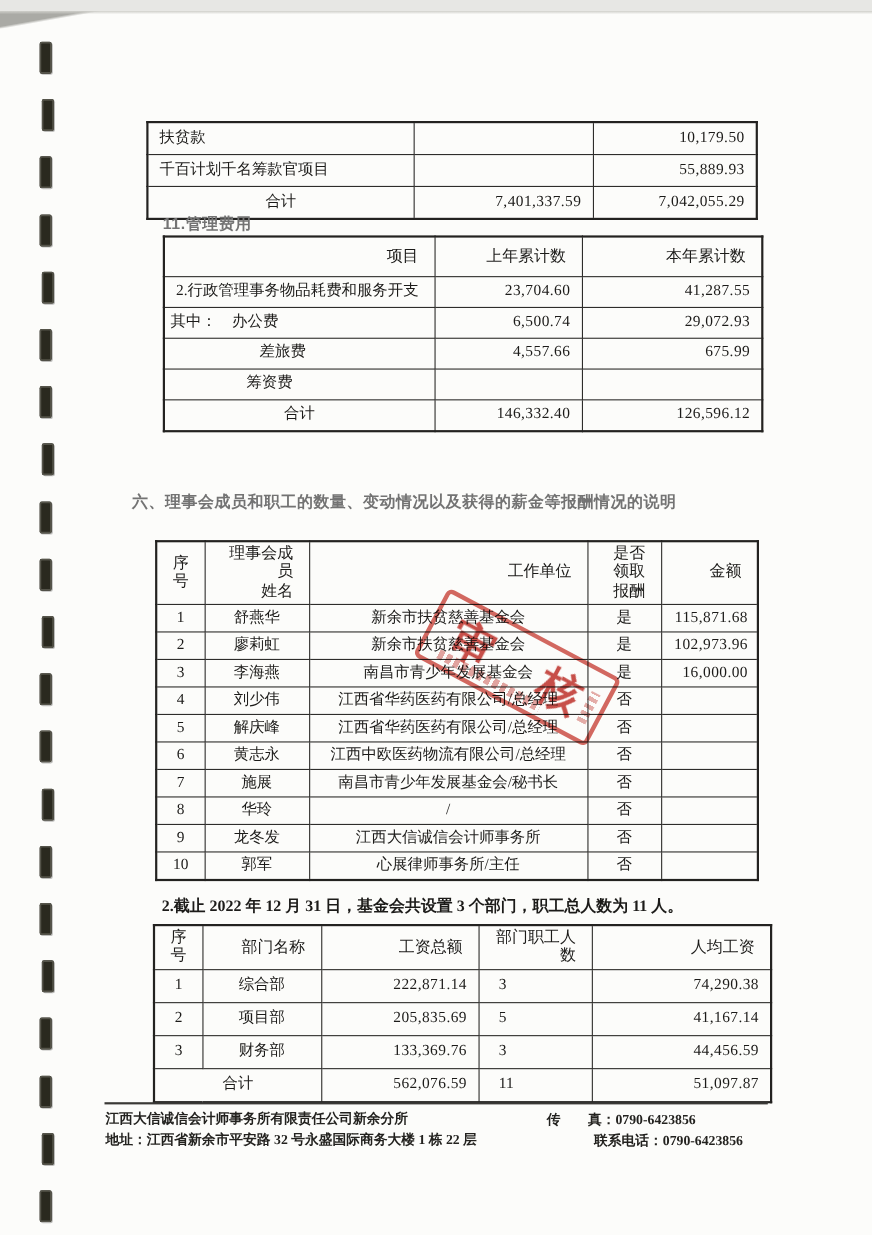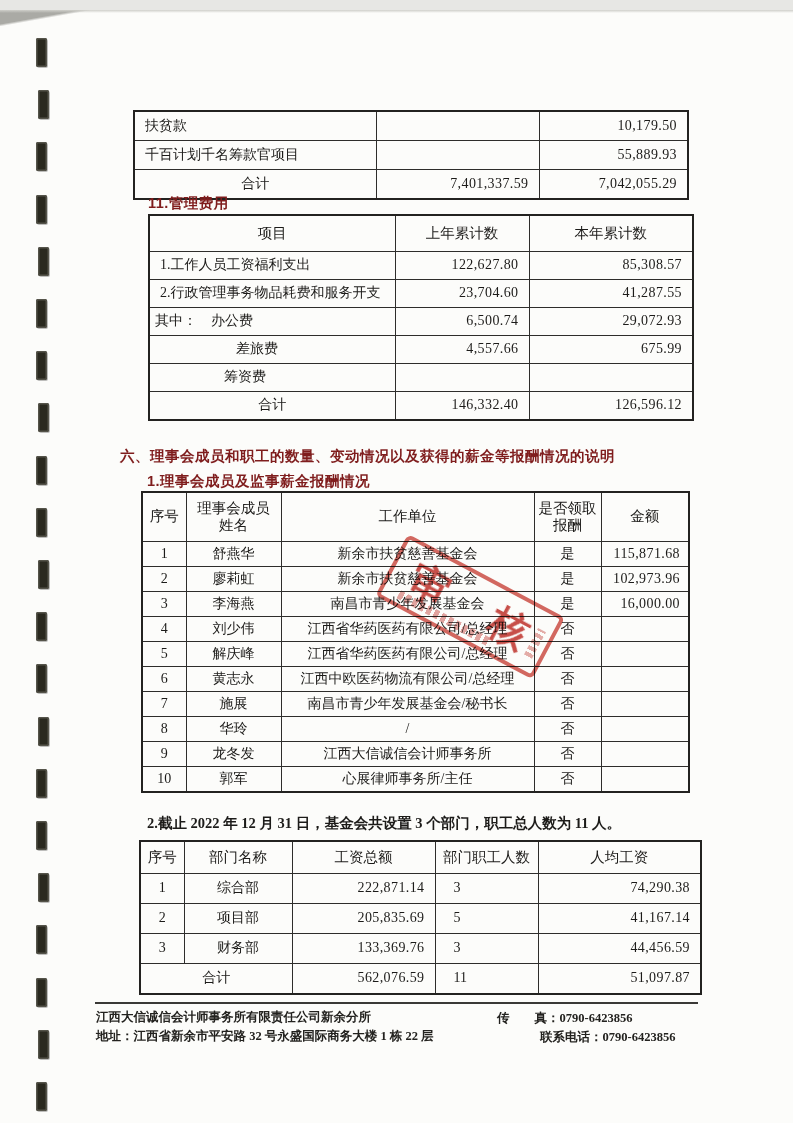--- a/index.html
+++ b/index.html
@@ -6,31 +6,31 @@
   body{background:#e7e7e4;font-family:"Liberation Serif","DejaVu Serif",serif;}
   .page{position:absolute;left:0;top:0;width:793px;height:1123px;background:#fcfcfa;margin-top:10px;}
   .corner{position:absolute;top:0;left:0;width:90px;height:16px;
     background:linear-gradient(to bottom right,#aaaaa5 0%,#aaaaa5 44%,rgba(170,170,165,0) 52%);}
   .edge-top{position:absolute;top:0;left:0;width:100%;height:3px;background:linear-gradient(#cfcfca,rgba(0,0,0,0));}
   .hole{position:absolute;width:11px;height:29px;background:#2a291f;border-radius:2px;
     box-shadow:0 0 0 1.5px #55544a inset, 1px 1px 0 rgba(0,0,0,.25);}
   table{position:absolute;border-collapse:collapse;table-layout:fixed;}
   td,th{border:1.6px solid #2e2d2b;color:#1c1b19;font-size:14px;line-height:1.2;
     padding:2px 10px;overflow:hidden;white-space:nowrap;}
-  th{font-weight:normal;text-align:center;white-space:pre-line;font-size:14.5px;padding:2px 2px;}
+  th{font-weight:normal;text-align:right;white-space:pre-line;font-size:14.5px;padding:2px 14px;}
   table{border:2.2px solid #232220;}
   .al{text-align:left}.ac{text-align:center}
   .ar{text-align:right;font-variant-numeric:tabular-nums;letter-spacing:.4px;}
   .cl{text-align:left;padding-left:18px;}
   #t1 td{height:24px;}
   #t2 th{height:31px;} #t2 td{height:23px;}
   #t3 th{height:44px;} #t3 td{height:24px;padding:0 8px;}
   #t4 th{height:27px;} #t4 td{height:25px;}
   .h-sans{position:absolute;font-family:"Liberation Sans","DejaVu Sans",sans-serif;
-    font-weight:bold;color:#7f1d1d;font-size:14.5px;letter-spacing:.5px;white-space:nowrap;}
+    font-weight:bold;color:#737373;font-size:14.5px;letter-spacing:.5px;white-space:nowrap;}
   .h-serif{position:absolute;font-weight:bold;color:#1c1b19;font-size:14.5px;white-space:nowrap;}
   .rule{position:absolute;left:95px;top:992px;width:603px;height:2.4px;background:#3a3936;}
   .footer-line{position:absolute;font-size:12.5px;font-weight:bold;color:#23221f;white-space:nowrap;}
   .stamp{position:absolute;left:408px;top:524px;width:170px;height:62px;
     transform:rotate(28deg);transform-origin:left top;
     border:4.5px solid rgba(197,47,38,.72);border-radius:6px;
     mix-blend-mode:multiply;display:flex;align-items:center;justify-content:center;}
   .stamp-text{font-size:40px;font-weight:bold;color:rgba(190,42,34,.82);
     letter-spacing:20px;text-indent:18px;white-space:nowrap;filter:blur(.3px);}
   .stamp-sub{position:absolute;left:16px;bottom:4px;width:104px;height:9px;
@@ -103,25 +103,20 @@
       </colgroup>
     <thead>
         <tr>
           <th>项目</th>
           <th>上年累计数</th>
           <th>本年累计数</th>
         </tr>
       </thead>
     <tbody>
         <tr>
-          <td class="al">1.工作人员工资福利支出</td>
-          <td class="ar">122,627.80</td>
-          <td class="ar">85,308.57</td>
-        </tr>
-        <tr>
           <td class="al">2.行政管理事务物品耗费和服务开支</td>
           <td class="ar">23,704.60</td>
           <td class="ar">41,287.55</td>
         </tr>
         <tr>
           <td class="al" style="padding-left: 5px;">其中：　办公费</td>
           <td class="ar">6,500.74</td>
           <td class="ar">29,072.93</td>
         </tr>
         <tr>
@@ -136,21 +131,20 @@
         </tr>
         <tr>
           <td class="al" style="text-align: center;">合计</td>
           <td class="ar">146,332.40</td>
           <td class="ar">126,596.12</td>
         </tr>
       </tbody>
   </table>
 
   <div class="h-sans" style="left:120px;top:437px;">六、理事会成员和职工的数量、变动情况以及获得的薪金等报酬情况的说明</div>
-  <div class="h-sans" style="left:147px;top:462px;">1.理事会成员及监事薪金报酬情况</div>
 
   <table id="t3" style="left:141px;top:481px;width:547px;">
     <colgroup>
         <col style="width:44px">
         <col style="width:95px">
         <col style="width:253px">
         <col style="width:67px">
         <col style="width:88px">
       </colgroup>
     <thead>

